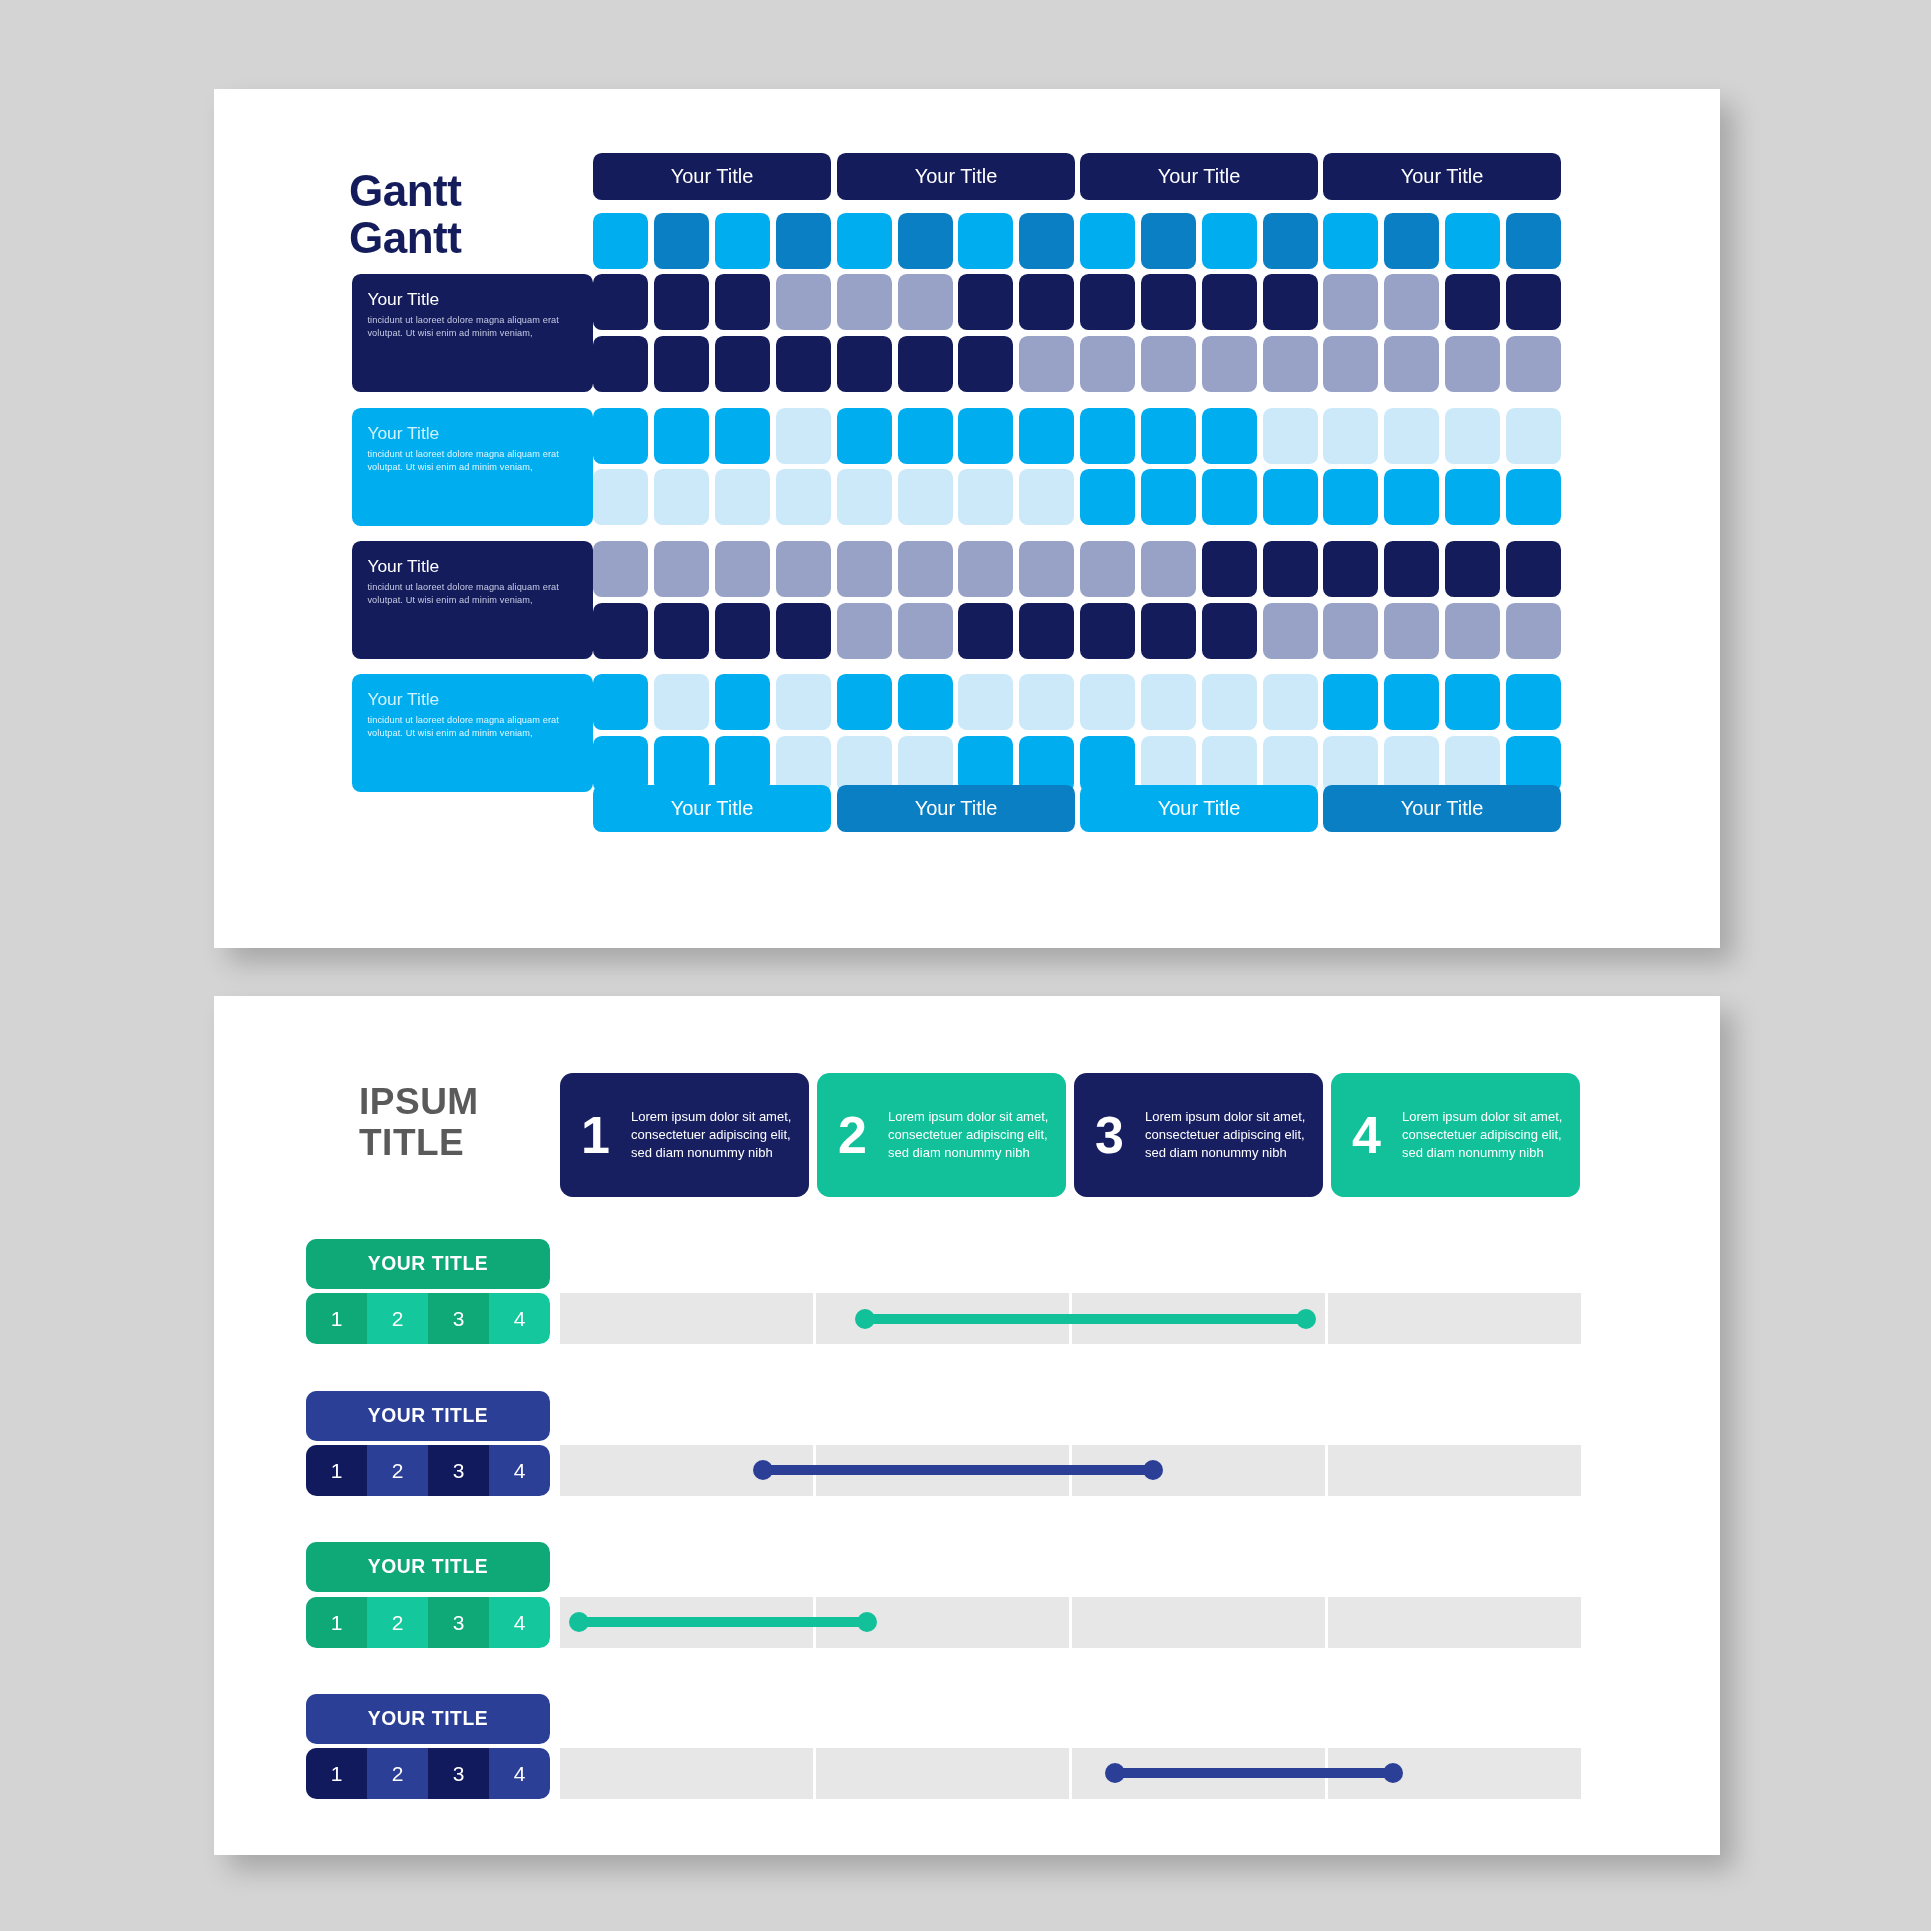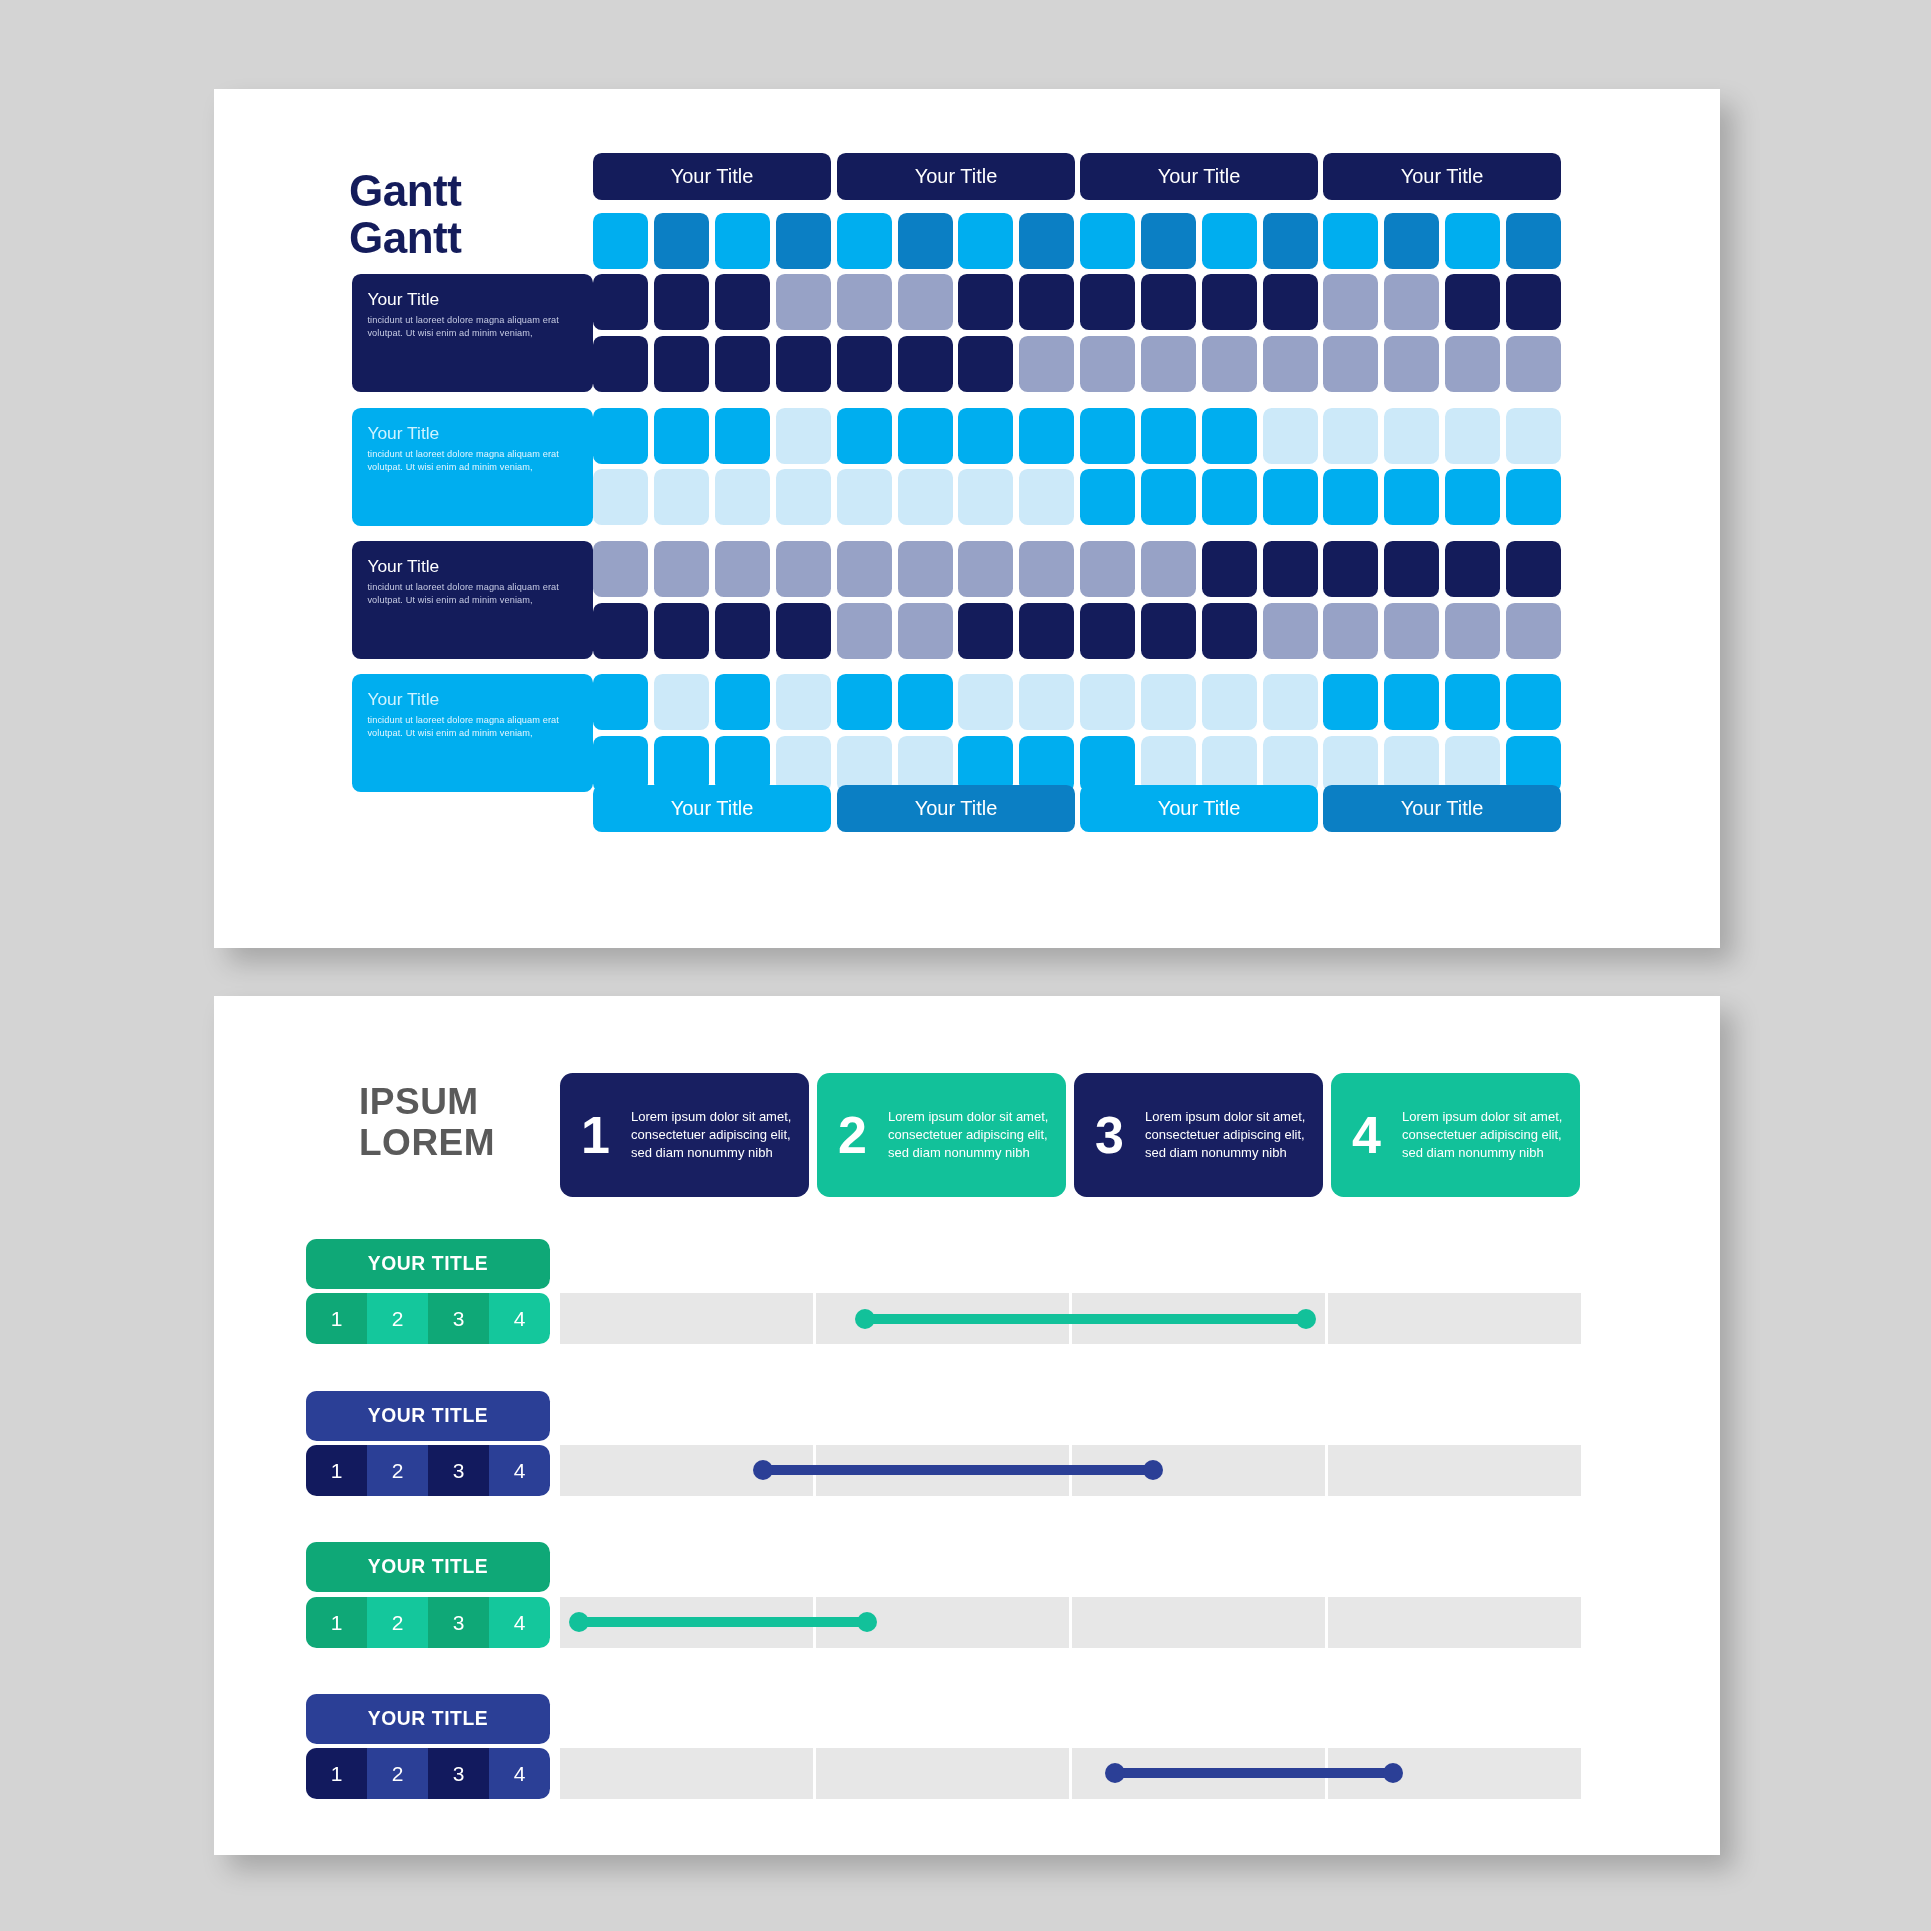--- a/index.html
+++ b/index.html
@@ -362,21 +362,21 @@
           <span>Your Title</span>
         </div>
       </div>
   </div>
 </div>
 
 <div class="slide" id="slide-lorem">
   <div class="l-wrap">
     <div class="l-title">
       <div>IPSUM</div>
-      <div>LOREM</div>
+      <div>TITLE</div>
     </div>
     <div id="l-cards">
         <div class="l-card" style="left: 346px; width: 249px; background: rgb(24, 31, 97);">
           <div class="num">1</div>
           <div class="txt">Lorem ipsum dolor sit amet, consectetuer adipiscing elit, sed diam nonummy nibh</div>
         </div>
         <div class="l-card" style="left: 603px; width: 249px; background: rgb(18, 193, 154);">
           <div class="num">2</div>
           <div class="txt">Lorem ipsum dolor sit amet, consectetuer adipiscing elit, sed diam nonummy nibh</div>
         </div>

